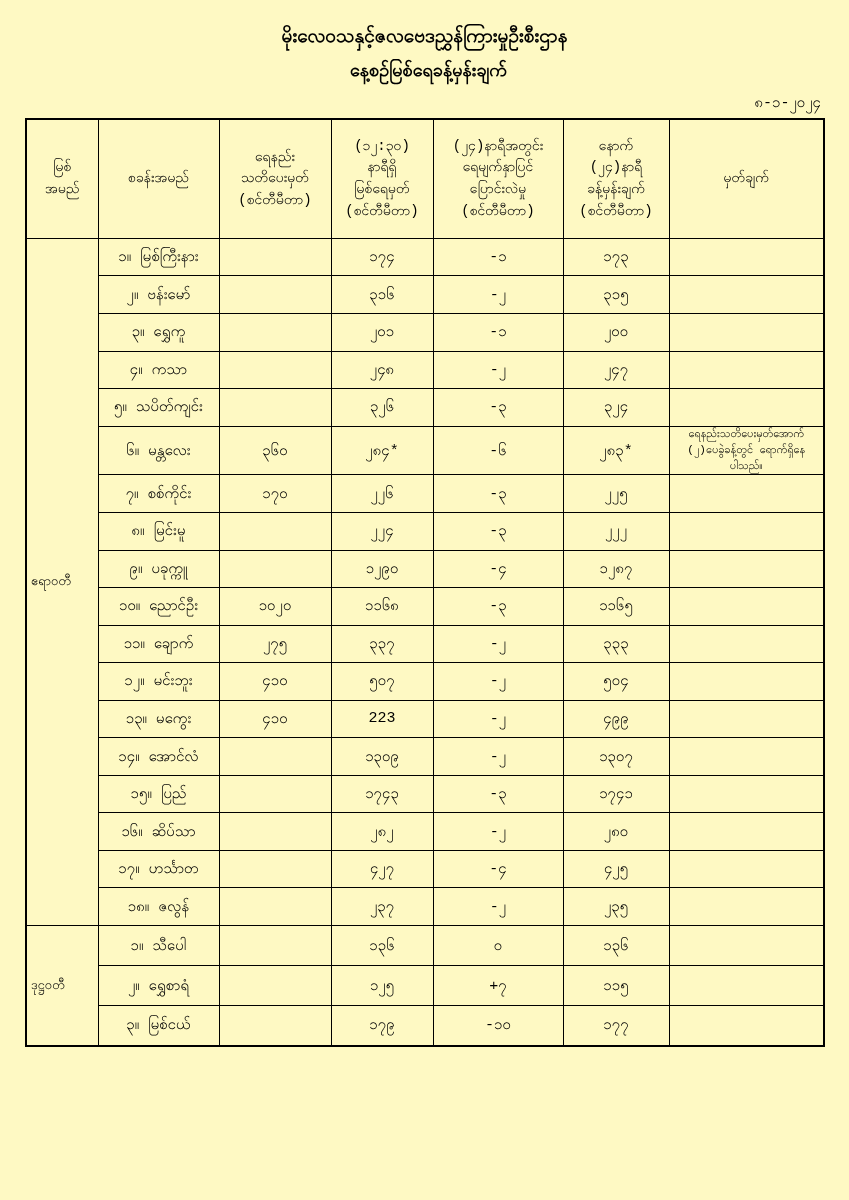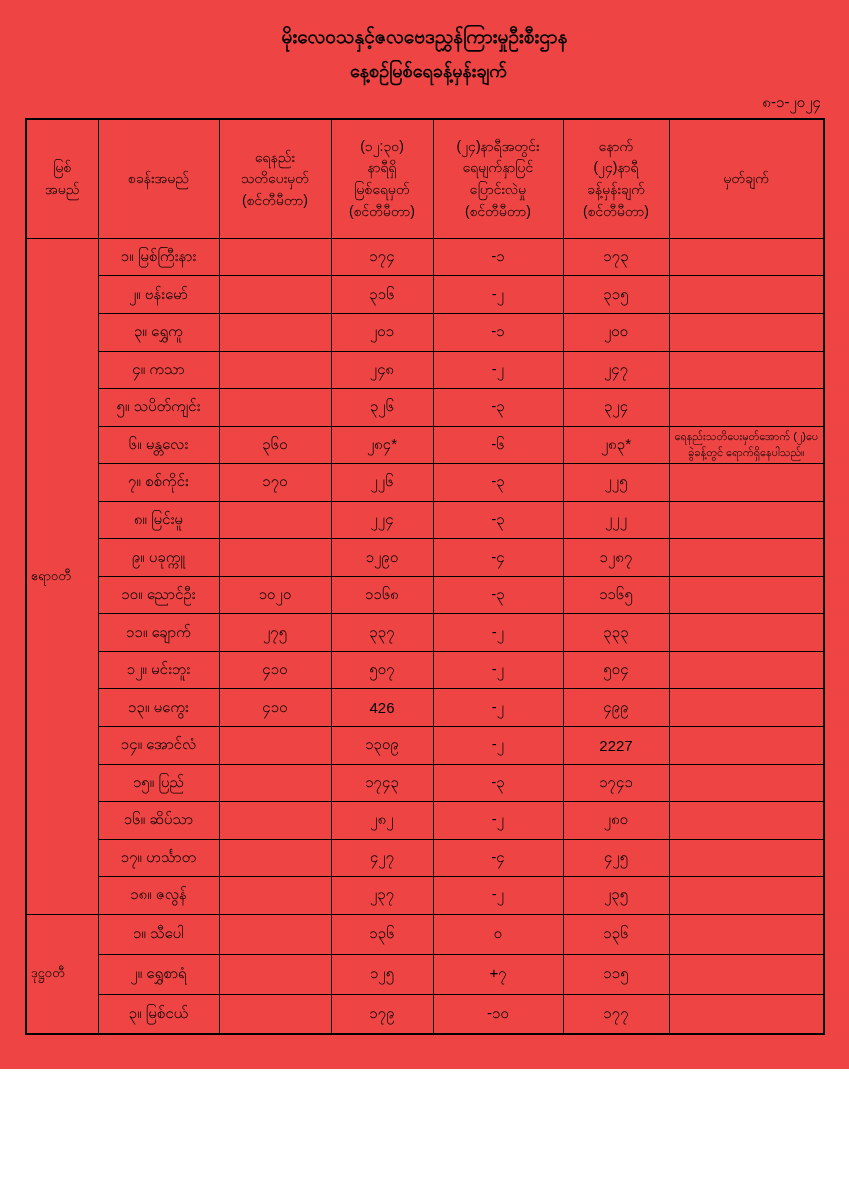--- a/index.html
+++ b/index.html
@@ -1,21 +1,21 @@
 <!DOCTYPE html>
 <html><head>
 <meta charset="utf-8">
 <style>
   html,body{margin:0;padding:0;background:#ffffff;}
   .page{
     position:relative;
-    width:849px;height:1069px;
-    background:#ef4444;
+    width:849px;height:1200px;
+    background:#fef9c3;
     color:#000;
-    font-family:Liberation Sans, sans-serif;
+    font-family:Liberation Mono, monospace;
     overflow:hidden;
   }
   .title-block{padding-top:26px;text-align:center;}
   .title-line1{
     font-size:19px;font-weight:bold;line-height:1.2;
   }
   .title-line2{
     font-size:18px;font-weight:bold;line-height:1.2;margin-top:12px;padding-left:8px;
   }
   .report-date{
@@ -204,31 +204,31 @@
           <td class="station">၁၂။ မင်းဘူး</td>
           <td>၄၁၀</td>
           <td>၅၀၇</td>
           <td>-၂</td>
           <td>၅၀၄</td>
           <td class="remark"></td>
         </tr>
         <tr class="s1">
           <td class="station">၁၃။ မကွေး</td>
           <td>၄၁၀</td>
-          <td>426</td>
+          <td>223</td>
           <td>-၂</td>
           <td>၄၉၉</td>
           <td class="remark"></td>
         </tr>
         <tr class="s1">
           <td class="station">၁၄။ အောင်လံ</td>
           <td></td>
           <td>၁၃၀၉</td>
           <td>-၂</td>
-          <td>2227</td>
+          <td>၁၃၀၇</td>
           <td class="remark"></td>
         </tr>
         <tr class="s1">
           <td class="station">၁၅။ ပြည်</td>
           <td></td>
           <td>၁၇၄၃</td>
           <td>-၃</td>
           <td>၁၇၄၁</td>
           <td class="remark"></td>
         </tr>

